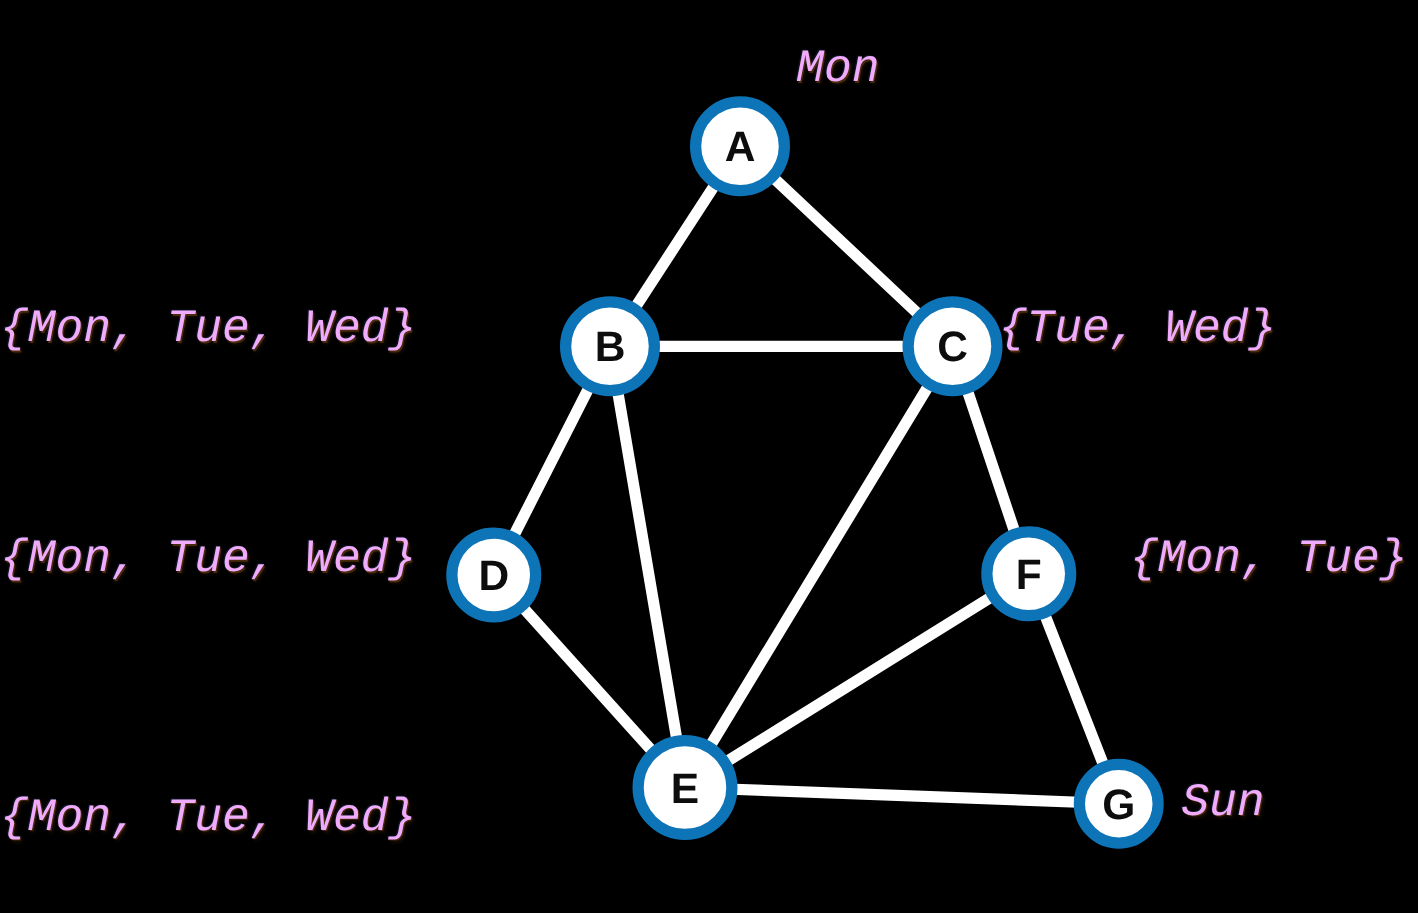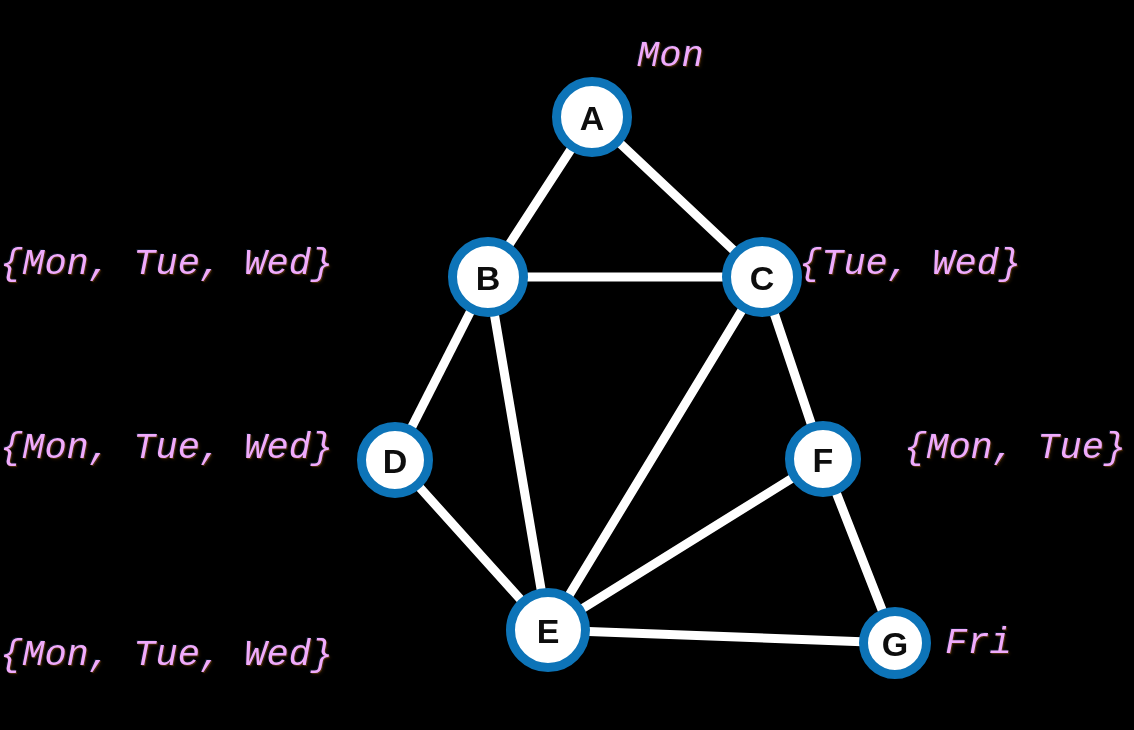--- a/index.html
+++ b/index.html
@@ -114,16 +114,16 @@
       </g>
   </svg>
 
   <div id="label-layer">
       <div class="domain-label lbl-right" style="top: 38px; left: 637px;">Mon</div>
       <div class="domain-label lbl-left" style="top: 246px; left: 0px; width: 440px;">{Mon, Tue, Wed}</div>
       <div class="domain-label lbl-right" style="top: 246px; left: 799px;">{Tue, Wed}</div>
       <div class="domain-label lbl-left" style="top: 430px; left: 0px; width: 337px;">{Mon, Tue, Wed}</div>
       <div class="domain-label lbl-right" style="top: 430px; left: 888px; margin-left: 16px;">{Mon, Tue}</div>
       <div class="domain-label lbl-left" style="top: 637px; left: 0px; width: 505px;">{Mon, Tue, Wed}</div>
-      <div class="domain-label lbl-right" style="top: 625px; left: 945px;">Fri</div>
+      <div class="domain-label lbl-right" style="top: 625px; left: 945px;">Sun</div>
     </div>
 
 </div>
 
 </body></html>

